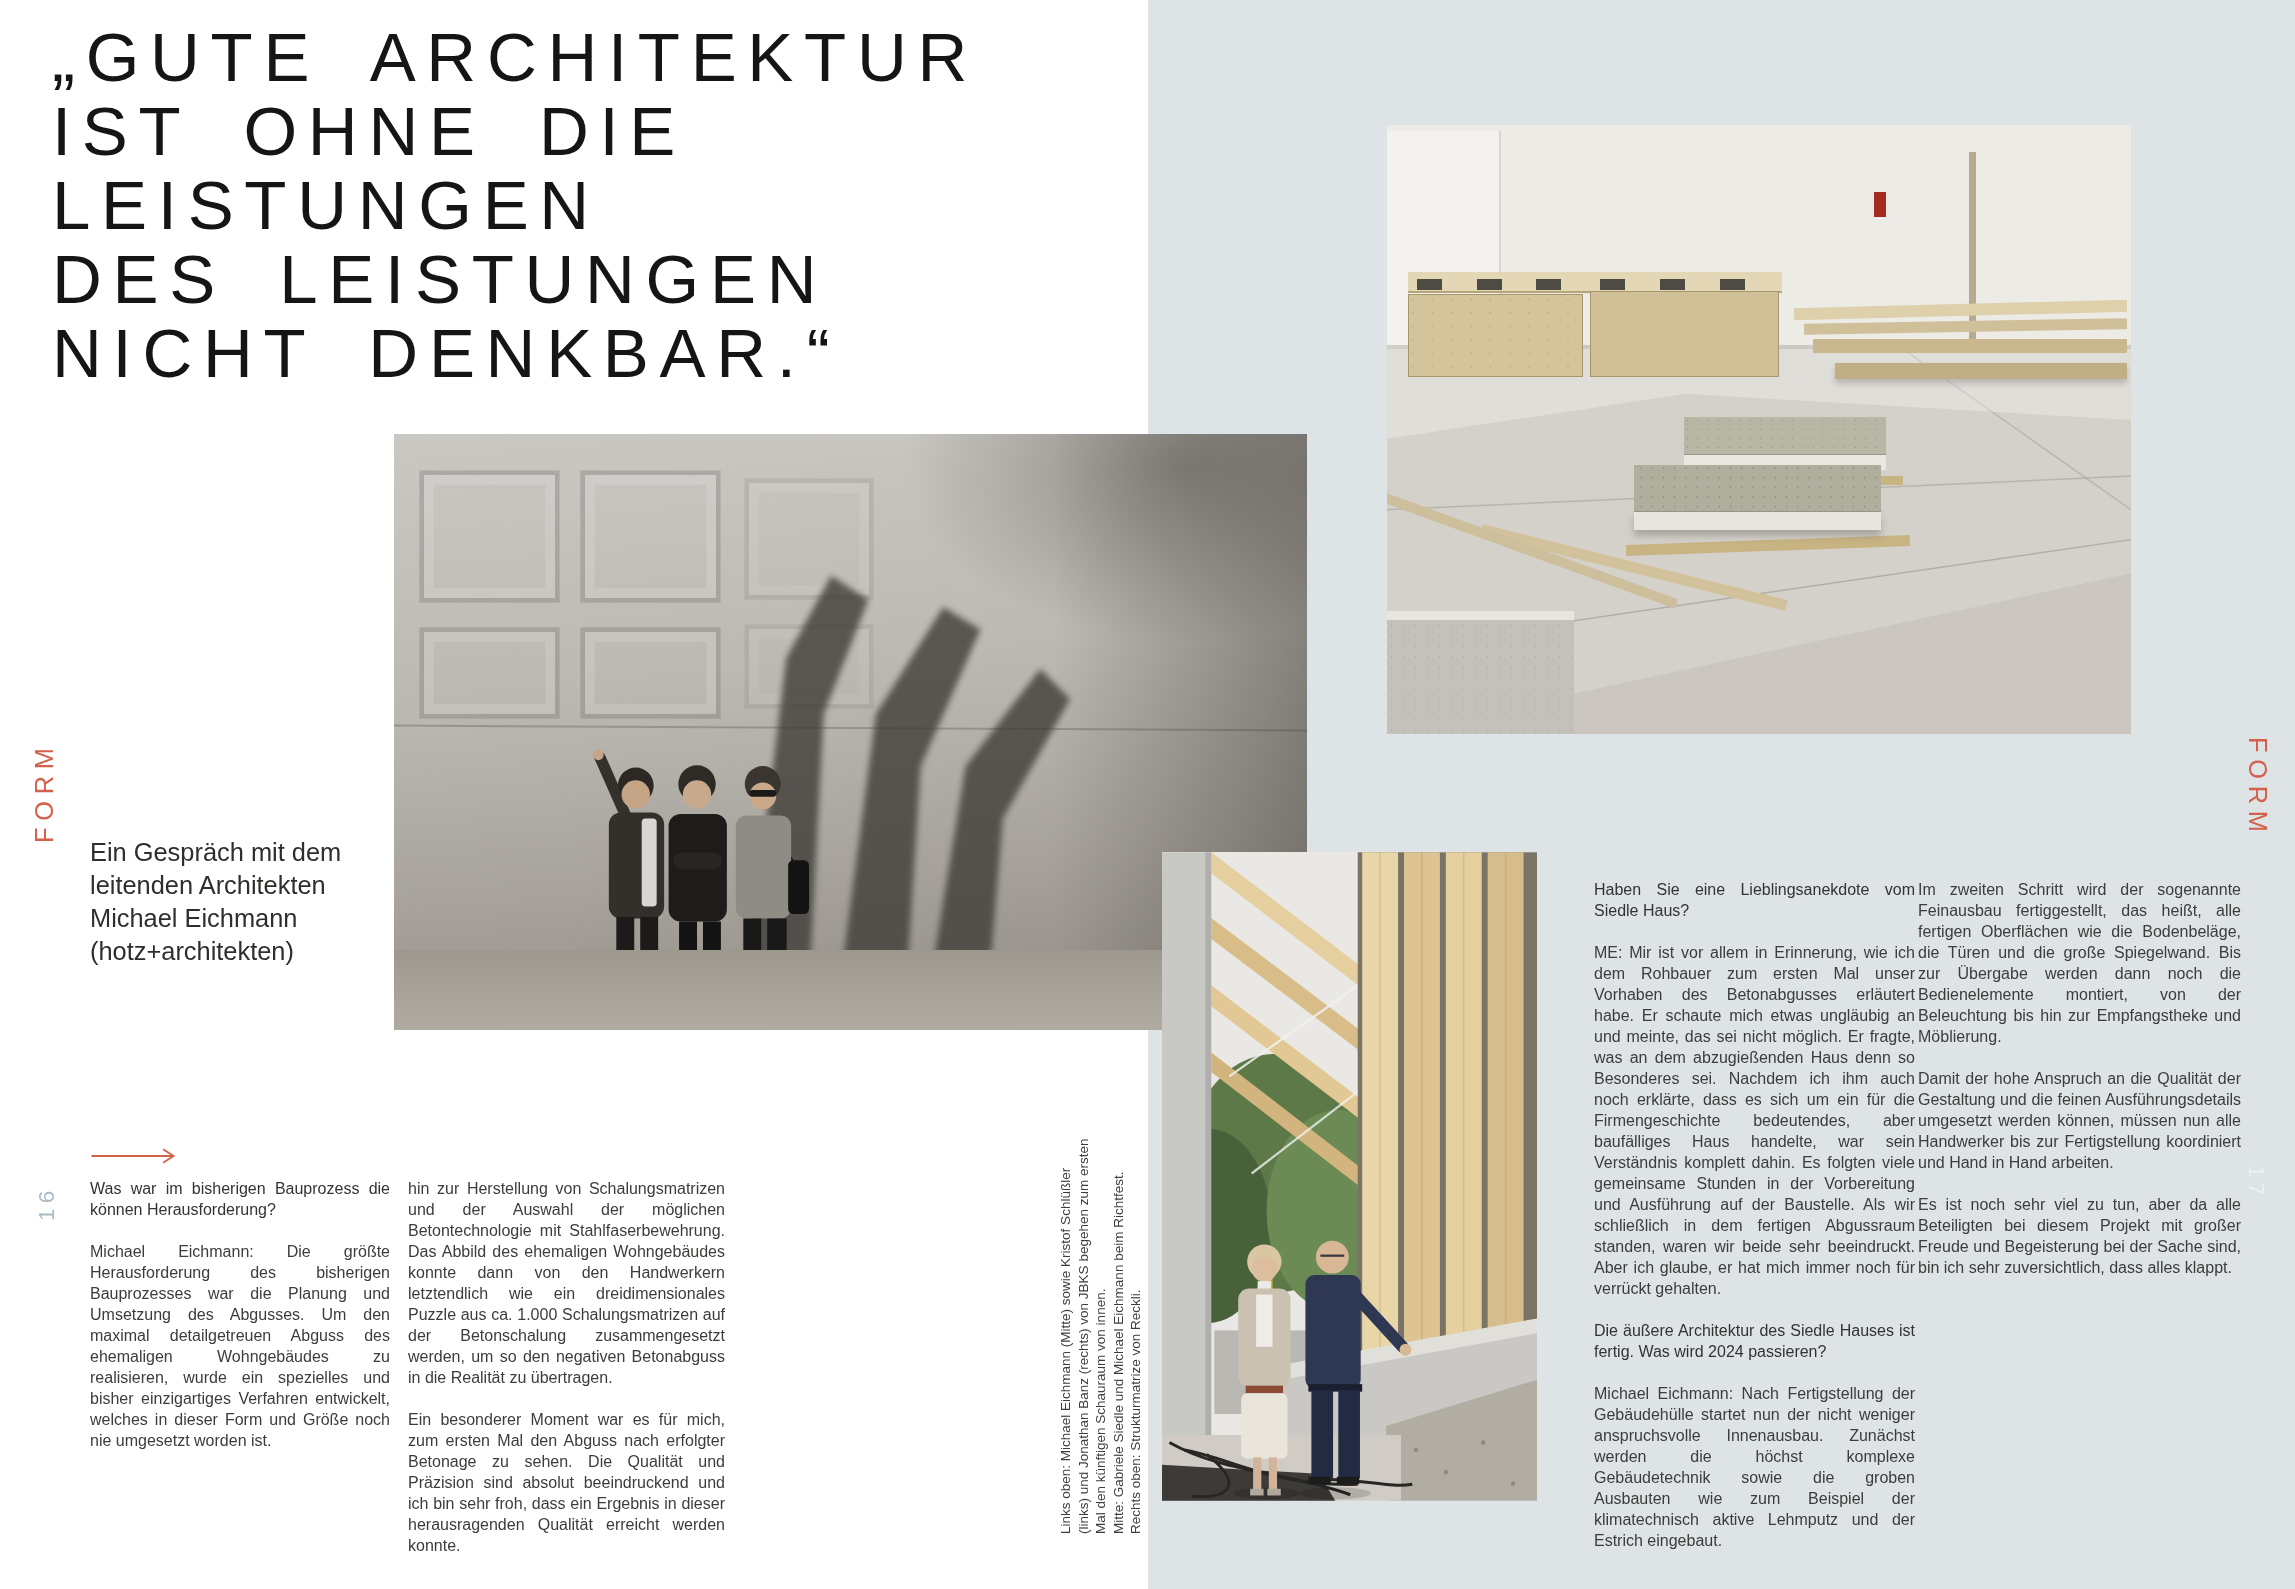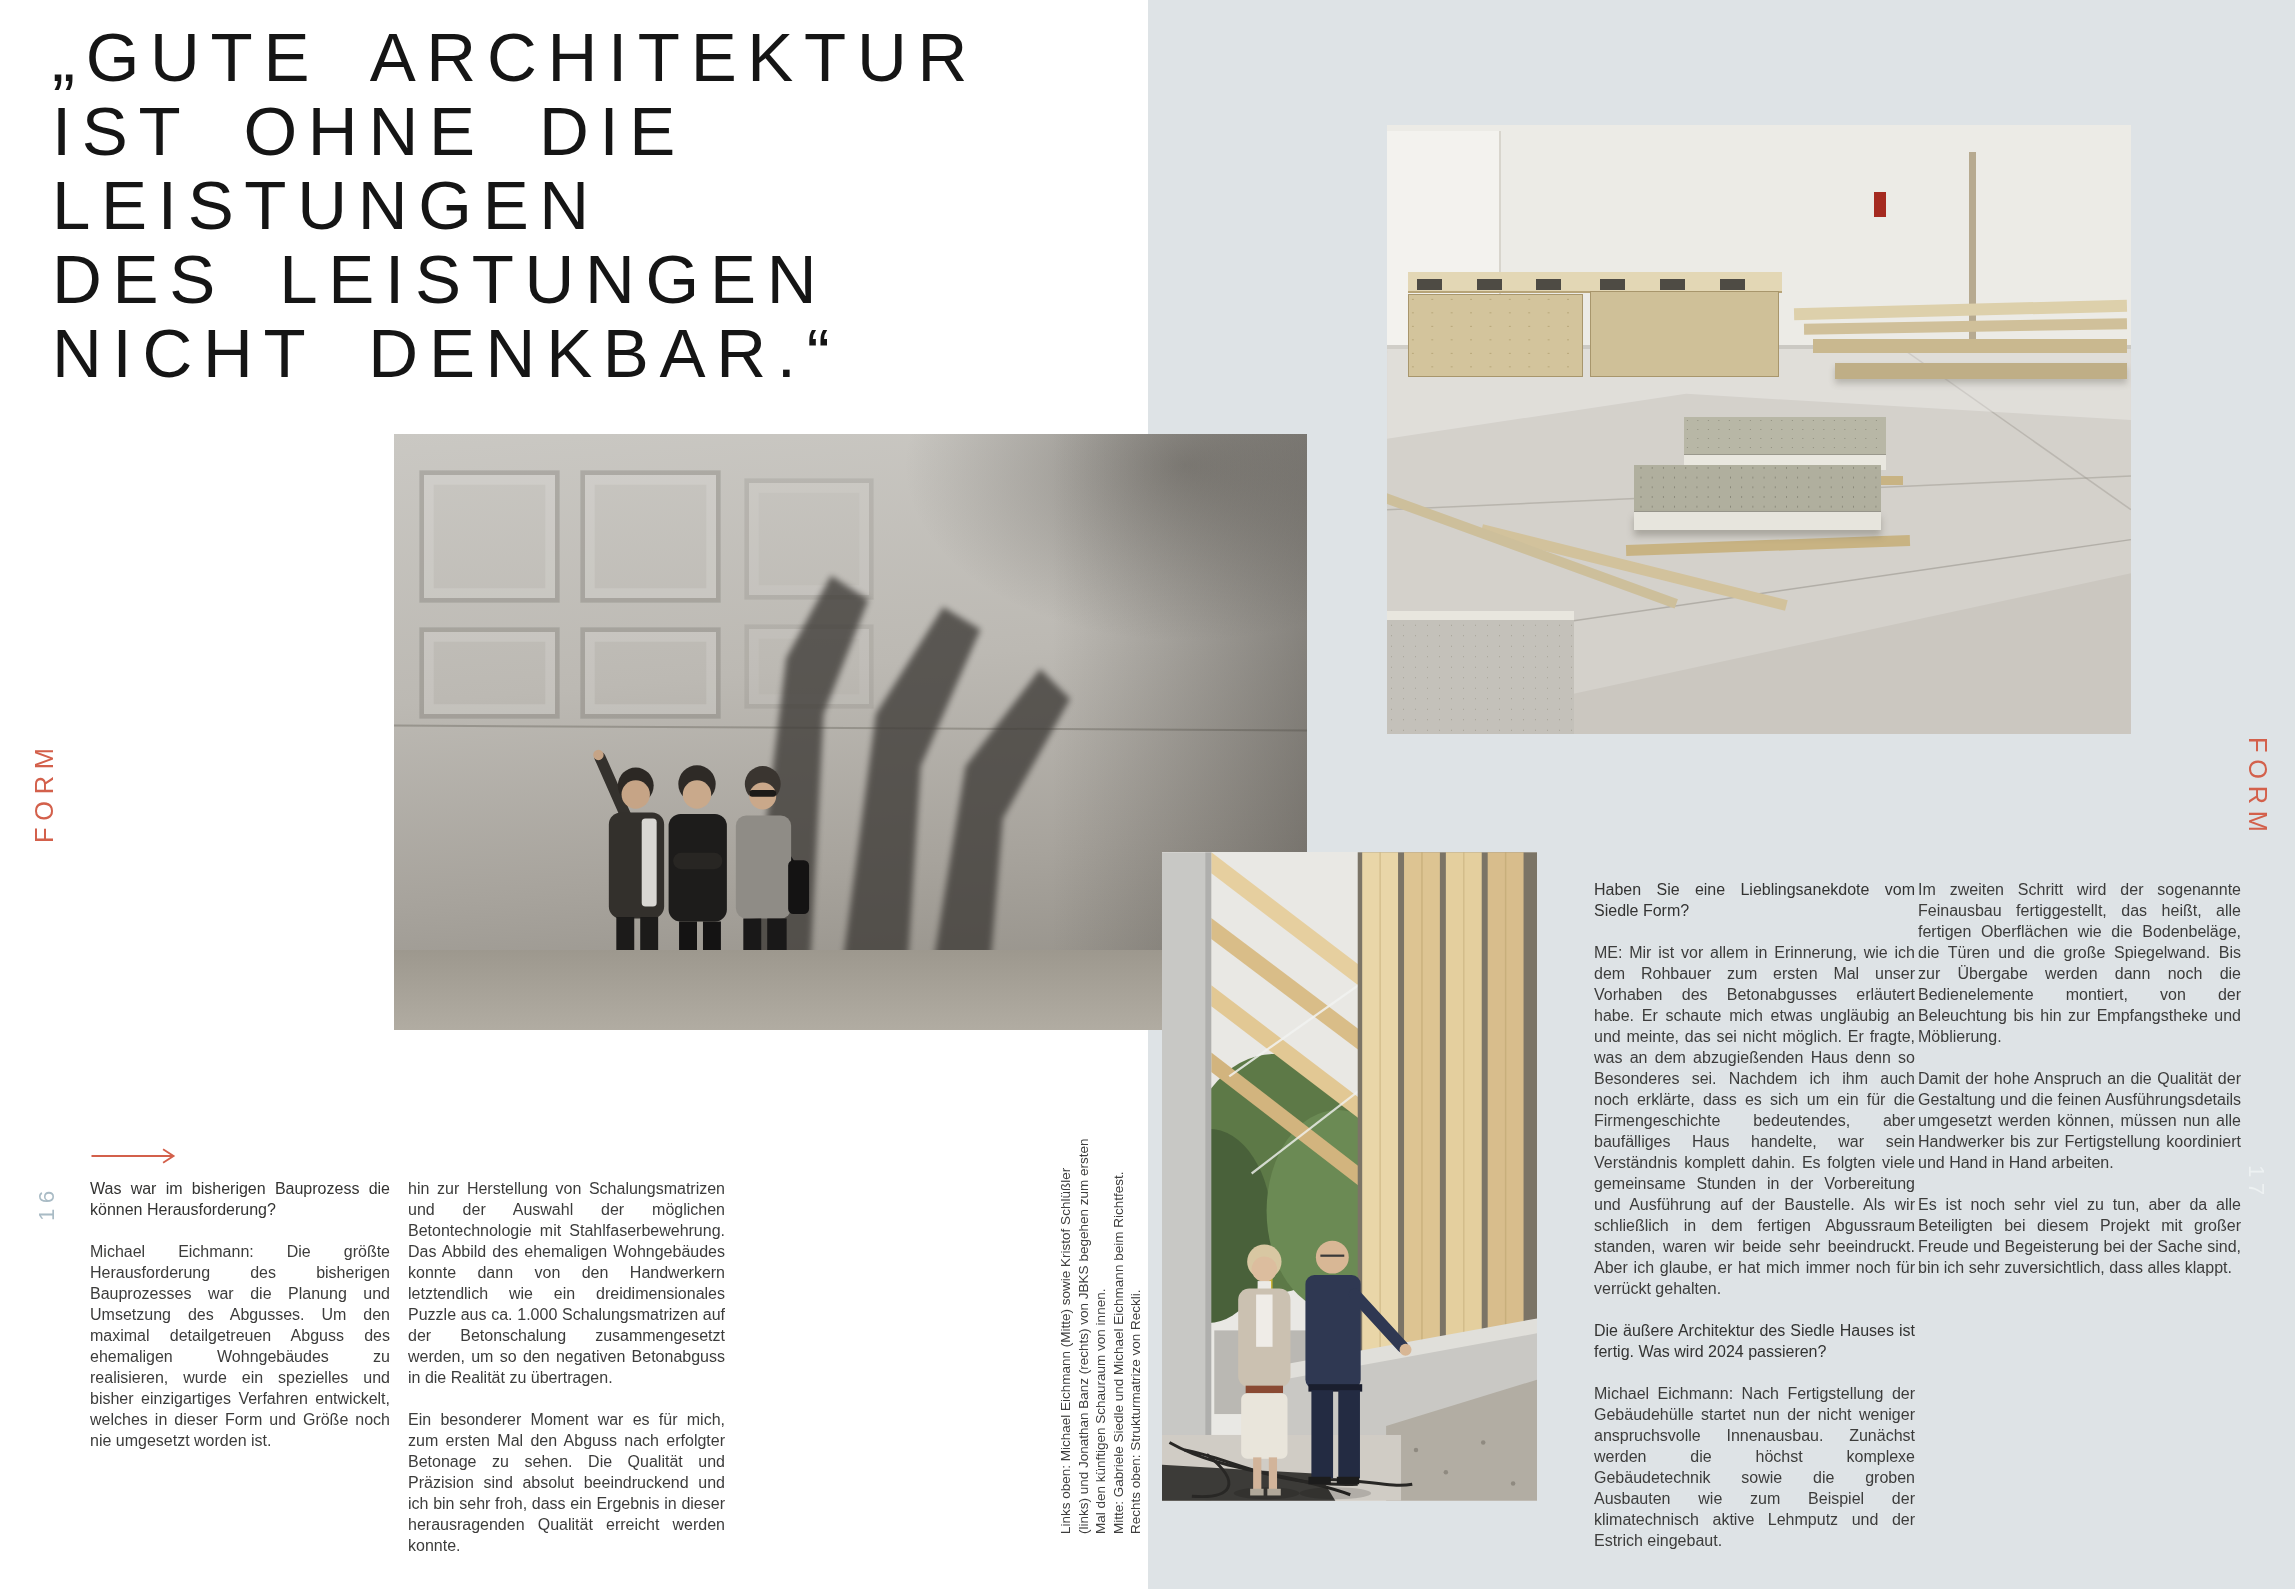--- a/index.html
+++ b/index.html
@@ -257,39 +257,45 @@
     <div>Mal den künftigen Schauraum von innen.</div>
     <div>Mitte: Gabriele Siedle und Michael Eichmann beim Richtfest.</div>
     <div>Rechts oben: Strukturmatrize von Reckli.</div>
   </div>
 
   <div class="v-label rot-ccw" style="left:30px;top:843px;">FORM</div>
   <div class="v-num rot-ccw" style="left:34px;top:1221px;color:#a9bbc5;">16</div>
   <div class="v-label rot-cw" style="left:2272px;top:737px;">FORM</div>
   <div class="v-num rot-cw" style="left:2269px;top:1165px;color:#edf1f2;">17</div>
 
+  <div class="intro">
+    <div>Ein Gespräch mit dem</div>
+    <div>leitenden Architekten</div>
+    <div>Michael Eichmann</div>
+    <div>(hotz+architekten)</div>
+  </div>
 
   <div class="arrow-wrap">
     <svg width="88" height="18" viewBox="0 0 118 24">
       <line x1="2" y1="12" x2="110" y2="12" stroke="#d3604b" stroke-width="2.5"></line>
       <polyline points="98,3 112,12 98,21" fill="none" stroke="#d3604b" stroke-width="2.5"></polyline>
     </svg>
   </div>
 
   <div class="body-col" style="left:90px;top:1178px;width:300px;">
     <p class="q">Was war im bisherigen Bauprozess die können Herausforderung?</p>
     <p>Michael Eichmann: Die größte Herausforderung des bisherigen Bauprozesses war die Planung und Umsetzung des Abgusses. Um den maximal detailgetreuen Abguss des ehemaligen Wohngebäudes zu realisieren, wurde ein spezielles und bisher einzigartiges Verfahren entwickelt, welches in dieser Form und Größe noch nie umgesetzt worden ist.</p>
   </div>
   <div class="body-col" style="left:408px;top:1178px;width:317px;">
     <p>hin zur Herstellung von Schalungsmatrizen und der Auswahl der möglichen Betontechnologie mit Stahlfaserbewehrung. Das Abbild des ehemaligen Wohngebäudes konnte dann von den Handwerkern letztendlich wie ein dreidimensionales Puzzle aus ca. 1.000 Schalungsmatrizen auf der Betonschalung zusammengesetzt werden, um so den negativen Betonabguss in die Realität zu übertragen.</p>
     <p>Ein besonderer Moment war es für mich, zum ersten Mal den Abguss nach erfolgter Betonage zu sehen. Die Qualität und Präzision sind absolut beeindruckend und ich bin sehr froh, dass ein Ergebnis in dieser herausragenden Qualität erreicht werden konnte.</p>
   </div>
 
   <div class="body-col" style="left:1594px;top:879px;width:321px;">
-    <p class="q">Haben Sie eine Lieblingsanekdote vom Siedle Form?</p>
+    <p class="q">Haben Sie eine Lieblingsanekdote vom Siedle Haus?</p>
     <p>ME: Mir ist vor allem in Erinnerung, wie ich dem Rohbauer zum ersten Mal unser Vorhaben des Betonabgusses erläutert habe. Er schaute mich etwas ungläubig an und meinte, das sei nicht möglich. Er fragte, was an dem abzugießenden Haus denn so Besonderes sei. Nachdem ich ihm auch noch erklärte, dass es sich um ein für die Firmengeschichte bedeutendes, aber baufälliges Haus handelte, war sein Verständnis komplett dahin. Es folgten viele gemeinsame Stunden in der Vorbereitung und Ausführung auf der Baustelle. Als wir schließlich in dem fertigen Abgussraum standen, waren wir beide sehr beeindruckt. Aber ich glaube, er hat mich immer noch für verrückt gehalten.</p>
     <p class="q">Die äußere Architektur des Siedle Hauses ist fertig. Was wird 2024 passieren?</p>
     <p>Michael Eichmann: Nach Fertigstellung der Gebäudehülle startet nun der nicht weniger anspruchsvolle Innenausbau. Zunächst werden die höchst komplexe Gebäudetechnik sowie die groben Ausbauten wie zum Beispiel der klimatechnisch aktive Lehmputz und der Estrich eingebaut.</p>
   </div>
   <div class="body-col" style="left:1918px;top:879px;width:323px;">
     <p>Im zweiten Schritt wird der sogenannte Feinausbau fertiggestellt, das heißt, alle fertigen Oberflächen wie die Bodenbeläge, die Türen und die große Spiegelwand. Bis zur Übergabe werden dann noch die Bedienelemente montiert, von der Beleuchtung bis hin zur Empfangstheke und Möblierung.</p>
     <p>Damit der hohe Anspruch an die Qualität der Gestaltung und die feinen Ausführungsdetails umgesetzt werden können, müssen nun alle Handwerker bis zur Fertigstellung koordiniert und Hand in Hand arbeiten.</p>
     <p>Es ist noch sehr viel zu tun, aber da alle Beteiligten bei diesem Projekt mit großer Freude und Begeisterung bei der Sache sind, bin ich sehr zuversichtlich, dass alles klappt.</p>
   </div>
 

